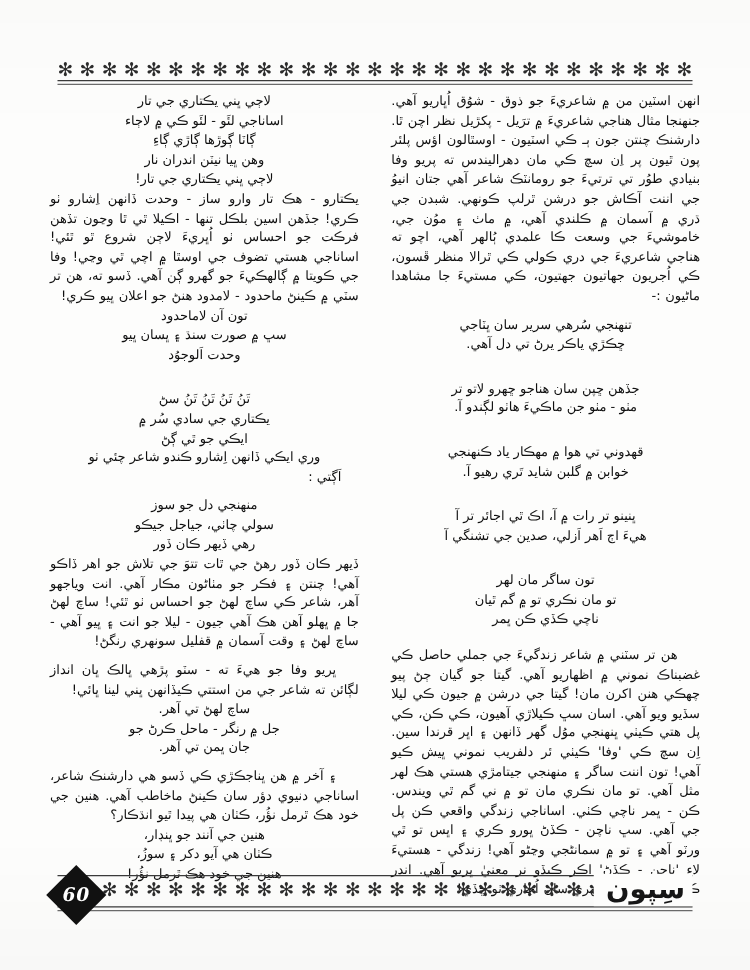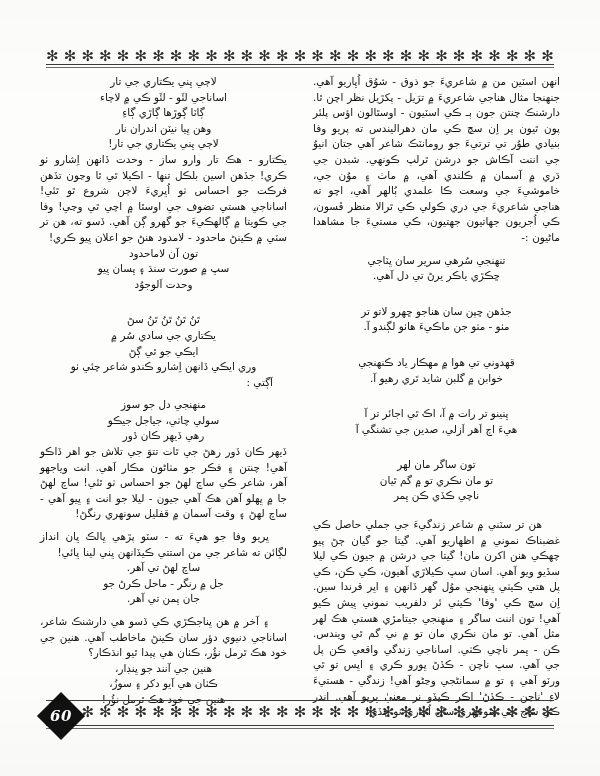--- a/index.html
+++ b/index.html
@@ -324,15 +324,16 @@
       <span class="glyph">✻</span>
       <span class="glyph">✻</span>
     </div>
   <div class="rule" id="footer-rule-bottom"></div>
   <div class="rule thin" id="footer-rule-bottom2"></div>
 
   <div class="page-number-badge">
     <span>60</span>
   </div>
 
+  <div class="masthead">سِپون</div>
 
   <div class="scan-tint"></div>
 </div>
 
 </body></html>

